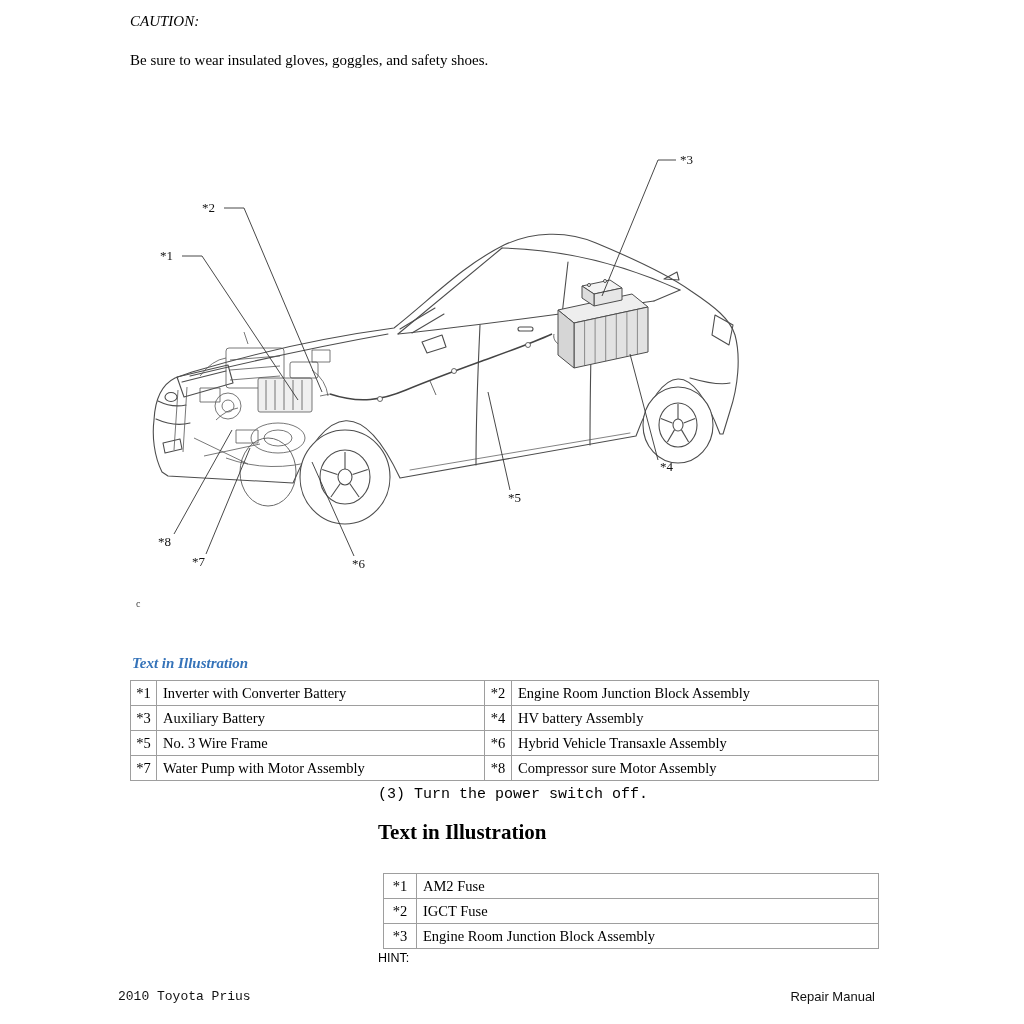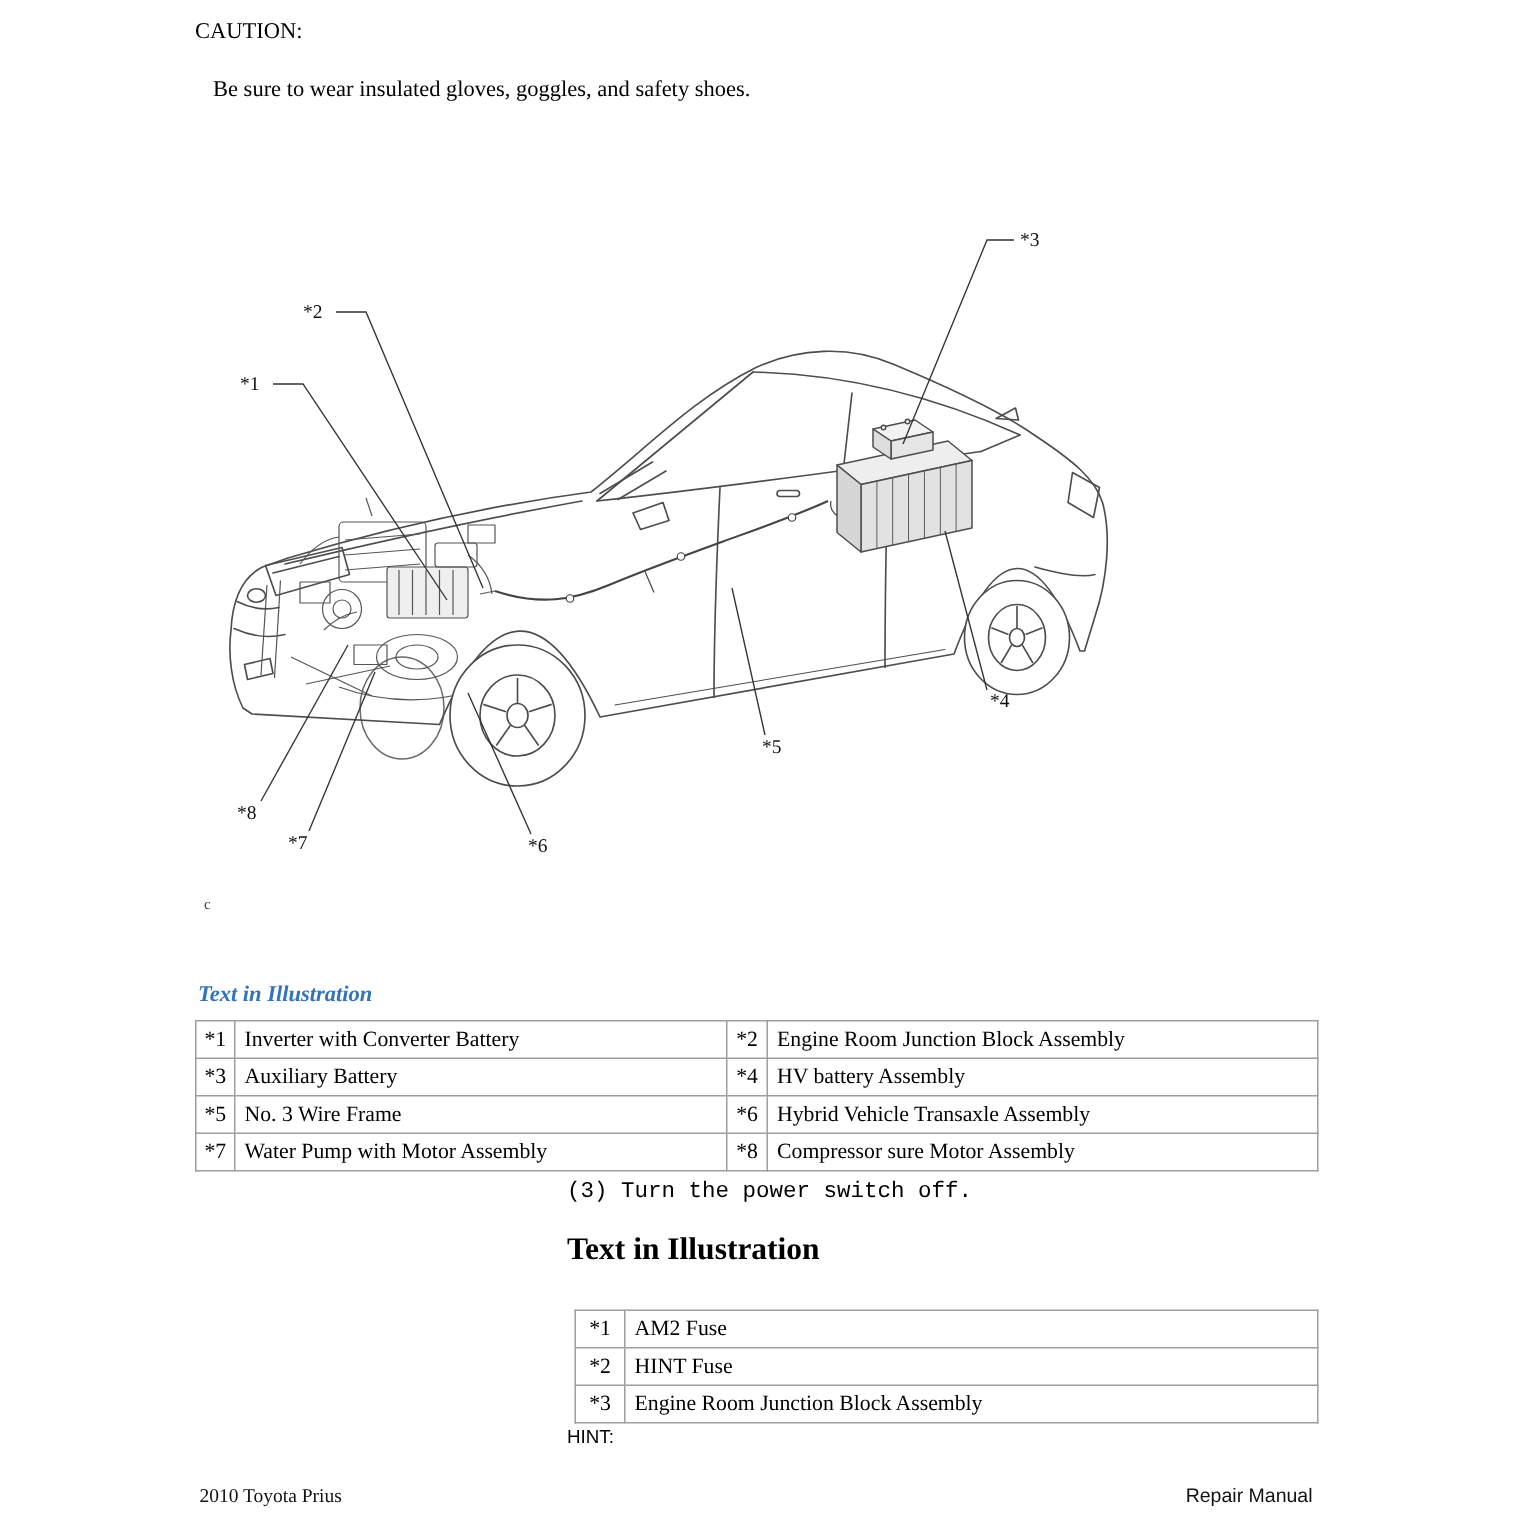--- a/index.html
+++ b/index.html
@@ -1,29 +1,29 @@
 <!DOCTYPE html>
 <html><head>
 <meta charset="utf-8">
 <style>
   html,body{margin:0;padding:0;}
   body{
     width:1024px;height:1024px;background:#ffffff;position:relative;
     font-family:"Liberation Serif", serif;color:#000;overflow:hidden;
   }
   .abs{position:absolute;}
-  .caution-label{left:130px;top:13px;font-size:15px;}
-  .caution-text{left:130px;top:52px;font-size:15px;margin-left:12px;}
+  .caution-label{left:130px;top:13px;font-size:15px;font-style:italic;}
+  .caution-text{left:130px;top:52px;font-size:15px;}
   .illustration{left:130px;top:138px;width:630px;height:452px;}
   .corner-label{left:136px;top:598px;font-size:10px;color:#444;}
   .blue-heading{left:132px;top:655px;font-size:15px;font-weight:bold;font-style:italic;color:#3573b9;}
   .step{left:378px;top:786px;font-size:15px;font-family:Liberation Mono, monospace;}
   .big-heading{left:378px;top:820px;font-size:21px;font-weight:bold;}
   .hint{left:378px;top:951px;font-family:"Liberation Sans",sans-serif;font-size:12.5px;color:#000000;}
-  .footer-left{left:133px;top:989px;font-family:Liberation Serif, serif;font-size:13px;color:#111;}
+  .footer-left{left:118px;top:989px;font-family:Liberation Mono, monospace;font-size:13px;color:#111;}
   .footer-right{right:149px;top:989px;font-family:"Liberation Sans",sans-serif;font-size:13px;color:#111;text-align:center;}
   table{position:absolute;border-collapse:collapse;table-layout:fixed;background:#fff;}
   td{border:1px solid #9e9e9e;font-size:14.5px;padding:1px 6px;height:22px;white-space:nowrap;overflow:hidden;}
   td.n{text-align:center;padding:1px 2px;}
   .t1{left:130px;top:680px;width:748px;}
   .t2{left:383px;top:873px;width:495px;}
   svg text{font-family:"Liberation Serif",serif;font-size:13px;fill:#111;}
 </style>
 </head>
 <body>
@@ -216,21 +216,21 @@
       <col style="width:33px">
       <col style="width:462px">
     </colgroup>
   <tbody>
     <tr>
       <td class="n">*1</td>
       <td>AM2 Fuse</td>
     </tr>
     <tr>
       <td class="n">*2</td>
-      <td>HINT Fuse</td>
+      <td>IGCT Fuse</td>
     </tr>
     <tr>
       <td class="n">*3</td>
       <td>Engine Room Junction Block Assembly</td>
     </tr>
   </tbody>
 </table>
 
 <div class="abs hint">HINT:</div>
 

